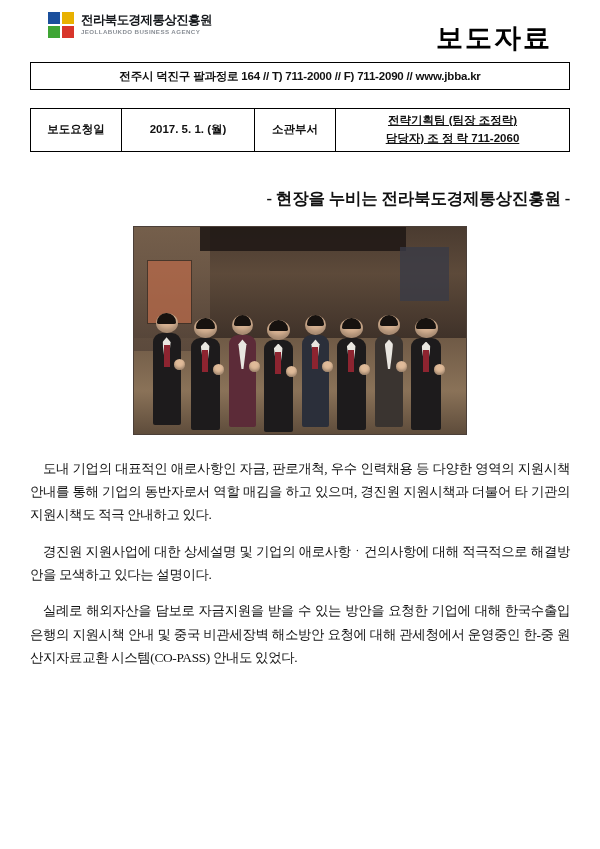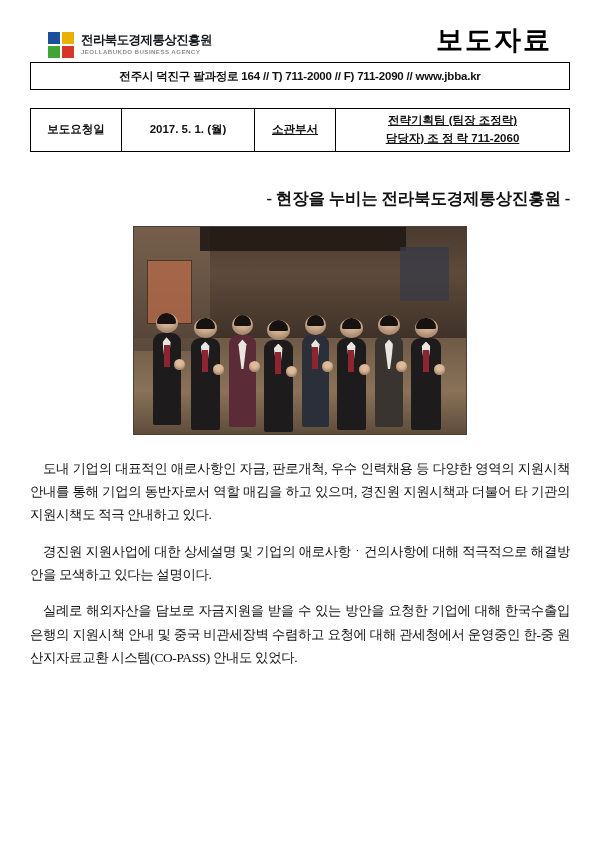--- a/index.html
+++ b/index.html
@@ -20,21 +20,21 @@
     width: 600px;
     height: 849px;
     box-sizing: border-box;
     padding: 10px 30px 0 30px;
     position: relative;
   }
 
   
   .masthead {
     display: flex;
-    align-items: flex-end;
+    align-items: flex-start;
     justify-content: space-between;
     height: 46px;
     padding: 2px 4px 0 18px;
   }
   .logo-wrap {
     display: flex;
     align-items: center;
     gap: 7px;
   }
   .logo-mark {
@@ -104,21 +104,21 @@
     border: 1.3px solid #000;
     text-align: center;
     font-family: "Liberation Sans", sans-serif;
     font-size: 11.5px;
     font-weight: bold;
     padding: 3px 2px;
     vertical-align: middle;
   }
   td.lbl  { width: 86px; }
   td.dateval { width: 128px; font-size: 12.5px; }
-  td.lbl2 { width: 76px; text-decoration: underline; }
+  td.lbl2 { width: 76px; }
   td.deptval {
     text-align: center;
     line-height: 1.55;
     font-size: 11.5px;
     padding: 2px 4px;
     text-decoration: underline;
   }
   .deptval .ln { white-space: nowrap; }
 
   
@@ -335,16 +335,16 @@
             <div class="tie"></div>
             <div class="fist"></div>
           </div>
       </div>
     </div>
   </div>
 
   <div class="body-copy">
     <p class="para">도내 기업의 대표적인 애로사항인 자금, 판로개척, 우수 인력채용 등 다양한 영역의 지원시책 안내를 통해 기업의 동반자로서 역할 매김을 하고 있으며, 경진원 지원시책과 더불어 타 기관의 지원시책도 적극 안내하고 있다.</p>
     <p class="para">경진원 지원사업에 대한 상세설명 및 기업의 애로사항ㆍ건의사항에 대해 적극적으로 해결방안을 모색하고 있다는 설명이다.</p>
-    <p class="para">실례로 해외자산을 담보로 자금지원을 받을 수 있는 방안을 요청한 기업에 대해 한국수출입은행의 지원시책 안내 및 중국 비관세장벽 수렴하고 요청에 대해 관세청에서 운영중인 한-중 원산지자료교환 시스템(CO-PASS) 안내도 있었다.</p>
+    <p class="para">실례로 해외자산을 담보로 자금지원을 받을 수 있는 방안을 요청한 기업에 대해 한국수출입은행의 지원시책 안내 및 중국 비관세장벽 해소방안 요청에 대해 관세청에서 운영중인 한-중 원산지자료교환 시스템(CO-PASS) 안내도 있었다.</p>
   </div>
 
 </div>
 
 </body></html>

